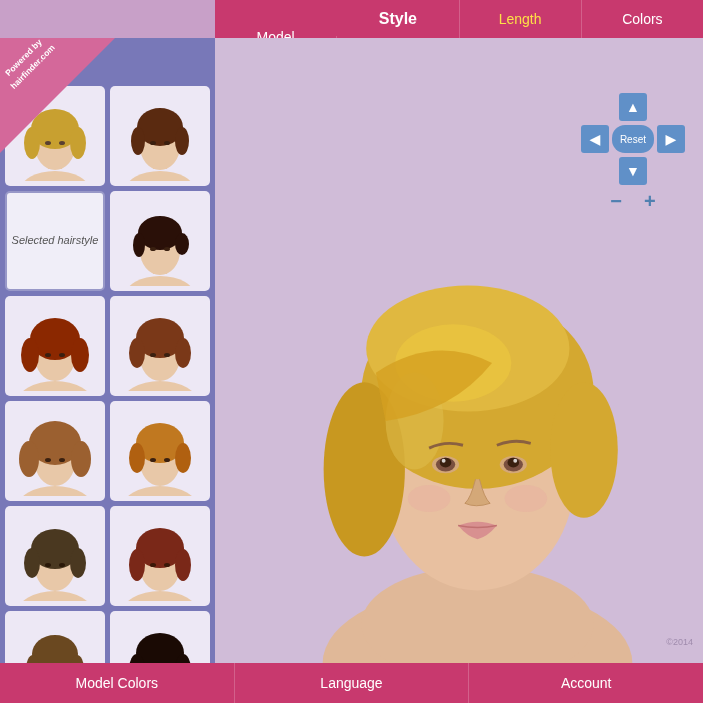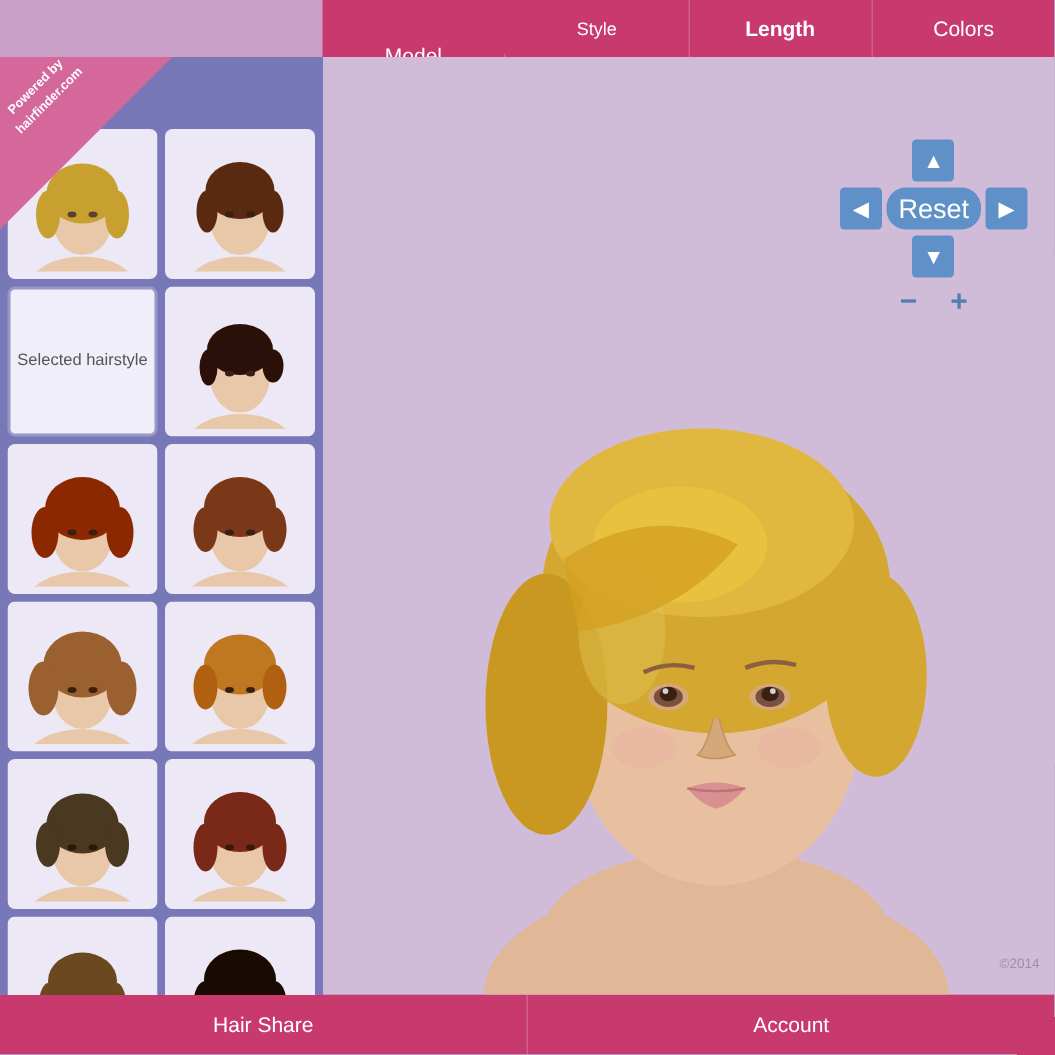--- a/index.html
+++ b/index.html
@@ -50,36 +50,36 @@
       gap: 4px;
       overflow-y: auto;
       padding-top: 44px;
     }
   </style>
 </head>
 <body>
 
 <div style="display:flex; height:38px; background:#c8396e; margin-left:215px;">
   <div class="top-nav-item" style="flex:1; display:flex; align-items:center; justify-content:center; color:white; font-size:14px; font-weight:500; cursor:pointer; border-right:1px solid rgba(255,255,255,0.2);margin-top:36px;">Model</div>
-  <div class="top-nav-item" style="flex:1; display:flex; align-items:center; justify-content:center; color:white; font-size:12px; font-weight:400; cursor:pointer; border-right:1px solid rgba(255,255,255,0.2);">Style</div>
-  <div class="top-nav-item" style="flex:1; display:flex; align-items:center; justify-content:center; color:#ffffff; font-size:14px; font-weight:700; cursor:pointer; border-right:1px solid rgba(255,255,255,0.2);">Length</div>
+  <div class="top-nav-item" style="flex:1; display:flex; align-items:center; justify-content:center; color:white; font-size:16px; font-weight:700; cursor:pointer; border-right:1px solid rgba(255,255,255,0.2);">Style</div>
+  <div class="top-nav-item" style="flex:1; display:flex; align-items:center; justify-content:center; color:#fde047; font-size:14px; font-weight:400; cursor:pointer; border-right:1px solid rgba(255,255,255,0.2);">Length</div>
   <div class="top-nav-item" style="flex:1; display:flex; align-items:center; justify-content:center; color:white; font-size:14px; font-weight:500; cursor:pointer;">Colors</div>
 </div>
 
 <div style="display:flex; height:625px;">
 
   <div class="sidebar-wrapper" style="position:relative; width:215px; flex-shrink:0;">
 
     <div style="position:absolute; top:0; left:0; width:0; height:0; border-style:solid; border-width:115px 115px 0 0; border-color:#d4689a transparent transparent transparent; z-index:5; pointer-events:none;"></div>
     <div style="position:absolute; top:12px; left:6px; z-index:6; pointer-events:none; transform:rotate(-45deg); transform-origin:28px 28px; color:white; font-size:8.5px; font-weight:bold; text-align:center; line-height:1.5; width:70px;">
       <div>Powered by</div>
       <div>hairfinder.com</div>
     </div>
 
-    <div class="sidebar-inner" style="width:215px; height:625px; background:#7878b8; display:flex; flex-direction:column; padding:5px; gap:5px; overflow-y:auto; padding-top:48px;">
+    <div class="sidebar-inner" style="width:215px; height:625px; background:#7878b8; display:flex; flex-direction:column; padding:5px; gap:5px; overflow-y:auto; padding-top:48px;font-style:italic;">
 
       <div style="display:flex; gap:5px;">
 
         <div style="width:100px; height:100px; background:#ede8f5; border-radius:5px; overflow:hidden; cursor:pointer; border:2px solid transparent; display:flex; align-items:center; justify-content:center;">
           <svg width="90" height="90" viewBox="0 0 90 90">
             <rect width="90" height="90" fill="#ede8f5"></rect>
 
             <ellipse cx="45" cy="100" rx="35" ry="20" fill="#e8c8a8"></ellipse>
 
             <rect x="38" y="62" width="14" height="16" fill="#e8c8a8"></rect>
@@ -259,21 +259,21 @@
   </div>
 
   <div class="content-area" style="flex:1; position:relative; background:#d0bcd8; overflow:hidden;">
 
     <div style="position:absolute; top:55px; right:18px; display:flex; flex-direction:column; align-items:center; gap:4px; z-index:10;">
 
       <button style="background:#6090c8; color:white; border:none; border-radius:3px; width:28px; height:28px; display:flex; align-items:center; justify-content:center; cursor:pointer; font-size:14px;">▲</button>
 
       <div style="display:flex; align-items:center; gap:3px;">
         <button style="background:#6090c8; color:white; border:none; border-radius:3px; width:28px; height:28px; display:flex; align-items:center; justify-content:center; cursor:pointer; font-size:14px;">◀</button>
-        <button style="background:#6090c8; color:white; border:none; border-radius:13px; padding:4px 8px; height:28px; cursor:pointer; font-size:18px;">Reset</button>
+        <button style="background:#6090c8; color:white; border:none; border-radius:13px; padding:4px 8px; height:28px; cursor:pointer; font-size:10px;">Reset</button>
         <button style="background:#6090c8; color:white; border:none; border-radius:3px; width:28px; height:28px; display:flex; align-items:center; justify-content:center; cursor:pointer; font-size:14px;">▶</button>
       </div>
 
       <button style="background:#6090c8; color:white; border:none; border-radius:3px; width:28px; height:28px; display:flex; align-items:center; justify-content:center; cursor:pointer; font-size:14px;">▼</button>
 
       <div style="display:flex; align-items:center; gap:22px; margin-top:2px;">
         <button style="background:none; border:none; color:#5080b0; font-size:20px; cursor:pointer; font-weight:bold; line-height:1;">−</button>
         <button style="background:none; border:none; color:#5080b0; font-size:20px; cursor:pointer; font-weight:bold; line-height:1;">+</button>
       </div>
     </div>
@@ -322,15 +322,16 @@
         <ellipse cx="235" cy="450" rx="22" ry="14" fill="#e8a0a0" opacity="0.25"></ellipse>
       </svg>
     </div>
 
     <div style="position:absolute; bottom:16px; right:10px; color:rgba(100,80,120,0.45); font-size:9px;">©2014</div>
 
   </div>
 </div>
 
 <div style="display:flex; height:40px; background:#c8396e;">
-  <div style="flex:1; display:flex; align-items:center; justify-content:center; color:white; font-size:14px; font-weight:500; cursor:pointer; border-right:1px solid rgba(255,255,255,0.2);">Hair Share</div>
+  <div style="flex:1; display:flex; align-items:center; justify-content:center; color:white; font-size:14px; font-weight:500; cursor:pointer; border-right:1px solid rgba(255,255,255,0.2);">Model Colors</div>
+  <div style="flex:1; display:flex; align-items:center; justify-content:center; color:white; font-size:14px; font-weight:500; cursor:pointer; border-right:1px solid rgba(255,255,255,0.2);">Language</div>
   <div style="flex:1; display:flex; align-items:center; justify-content:center; color:white; font-size:14px; font-weight:500; cursor:pointer;">Account</div>
 </div>
 
 </body></html>

